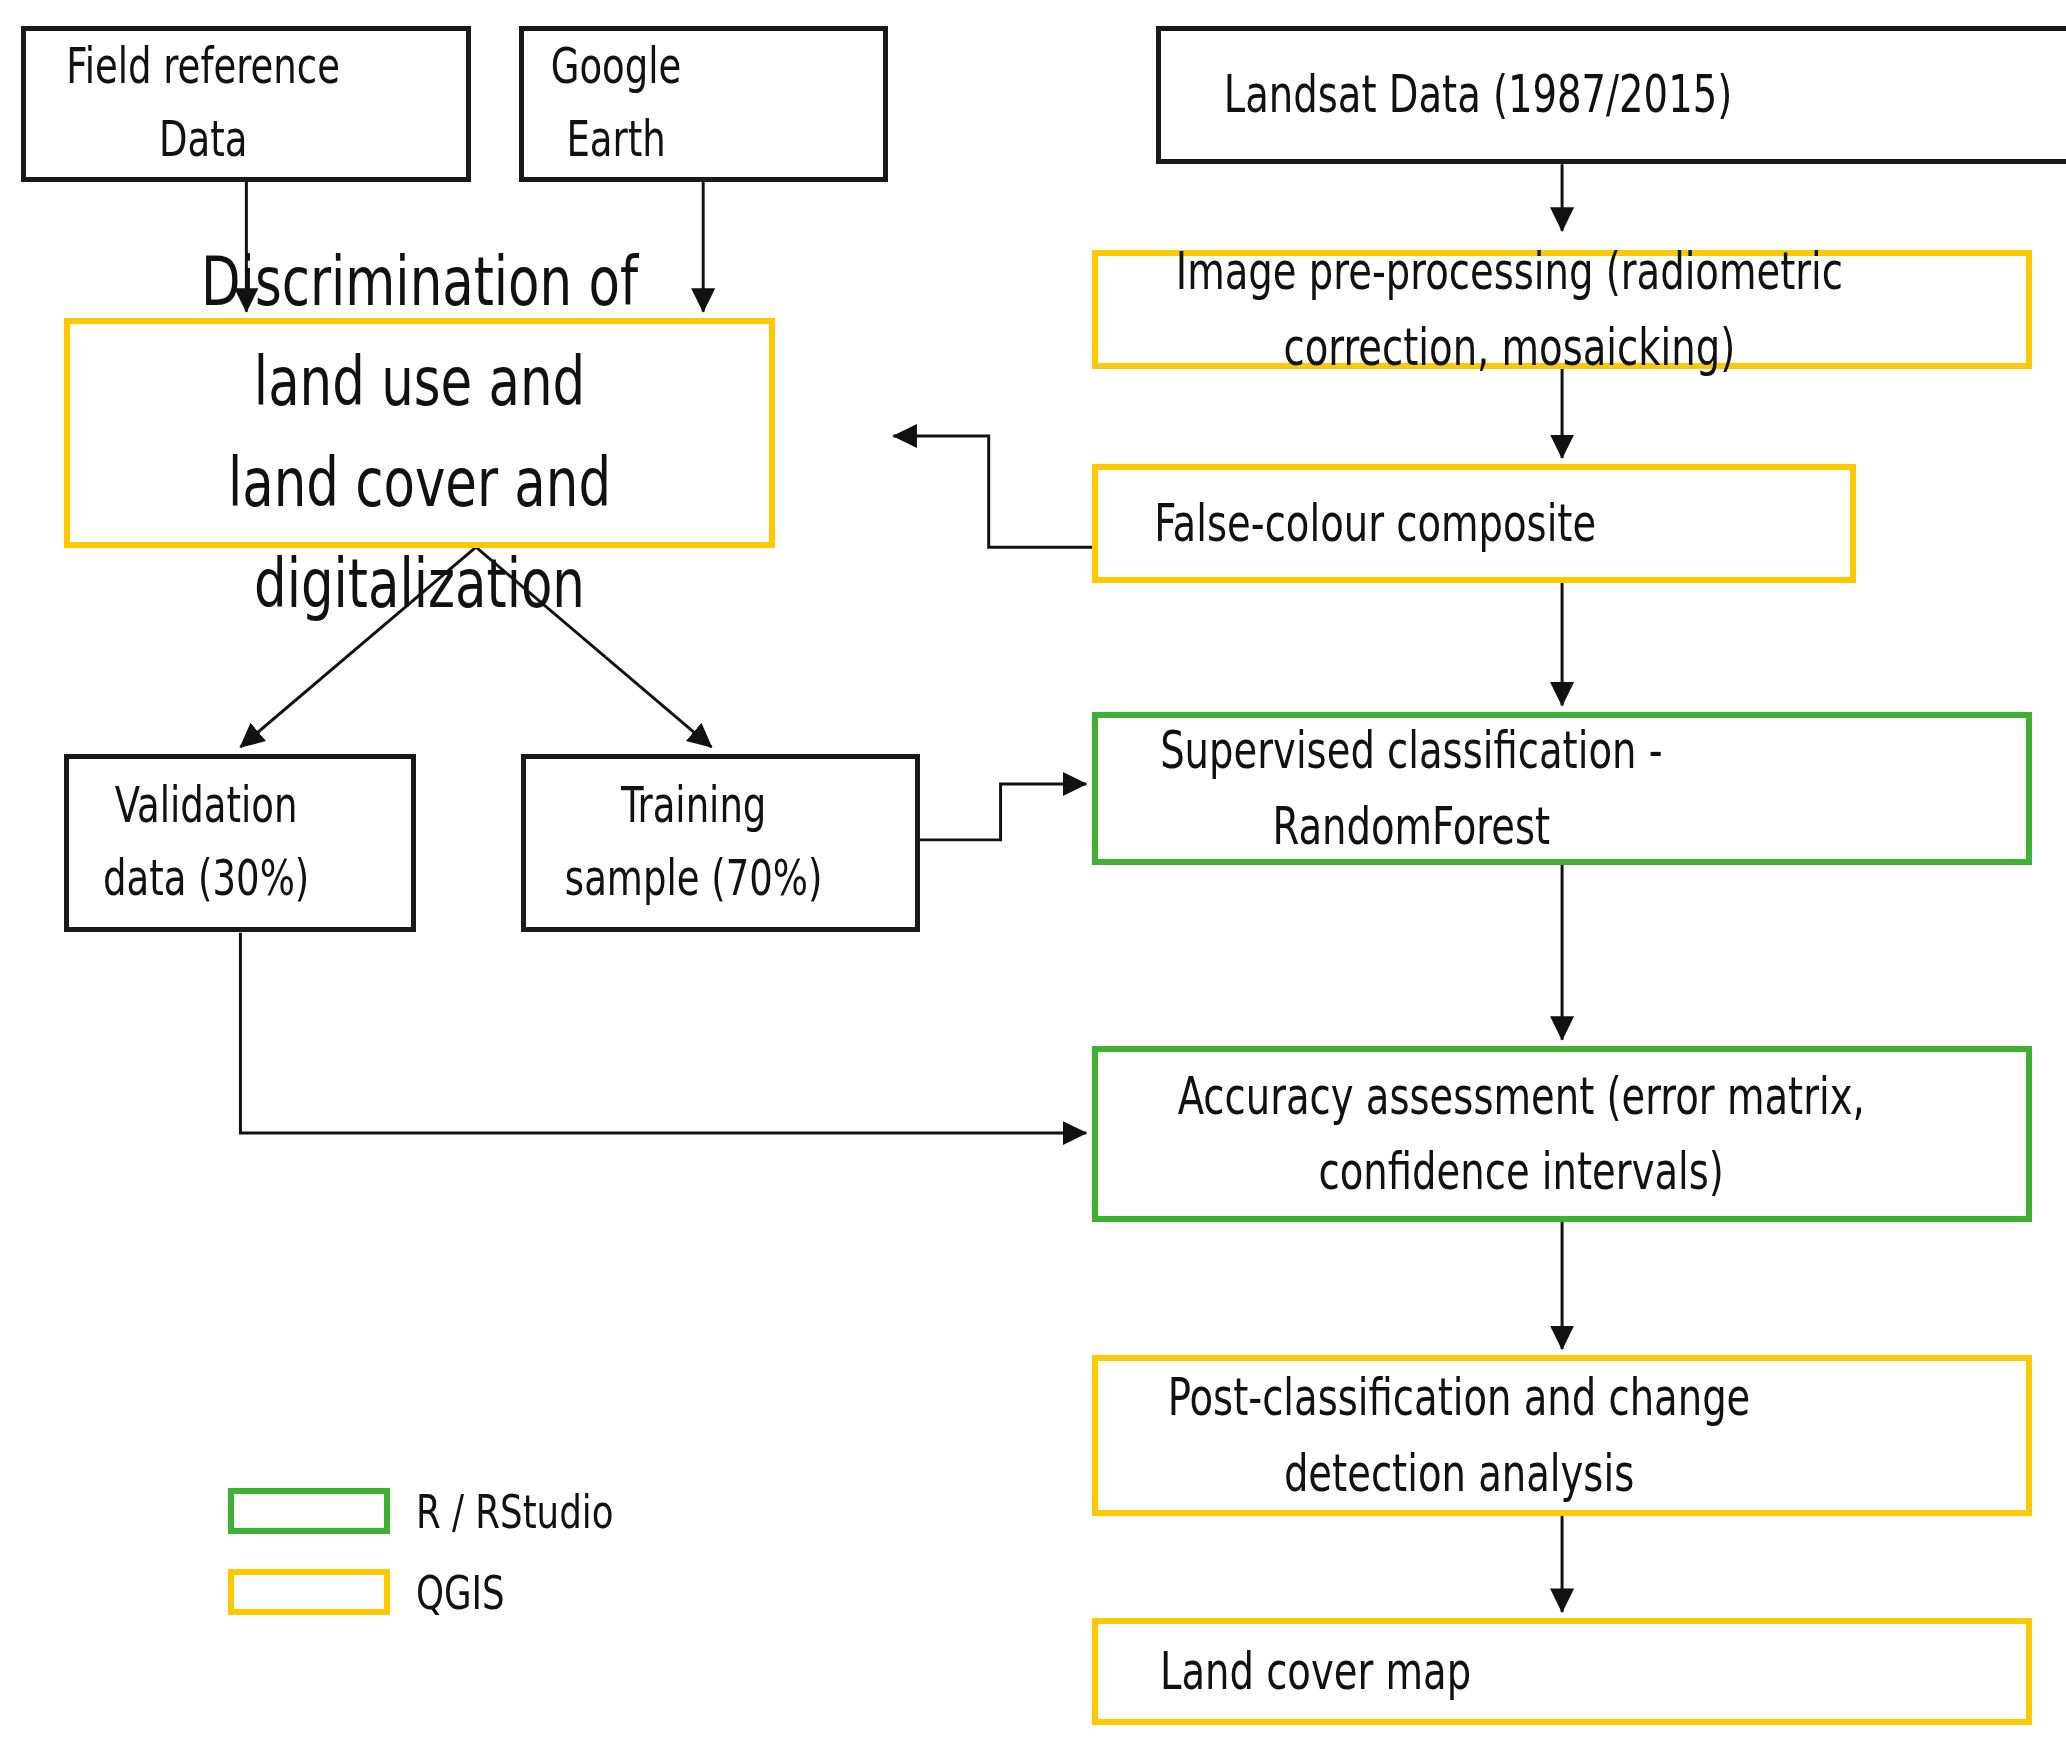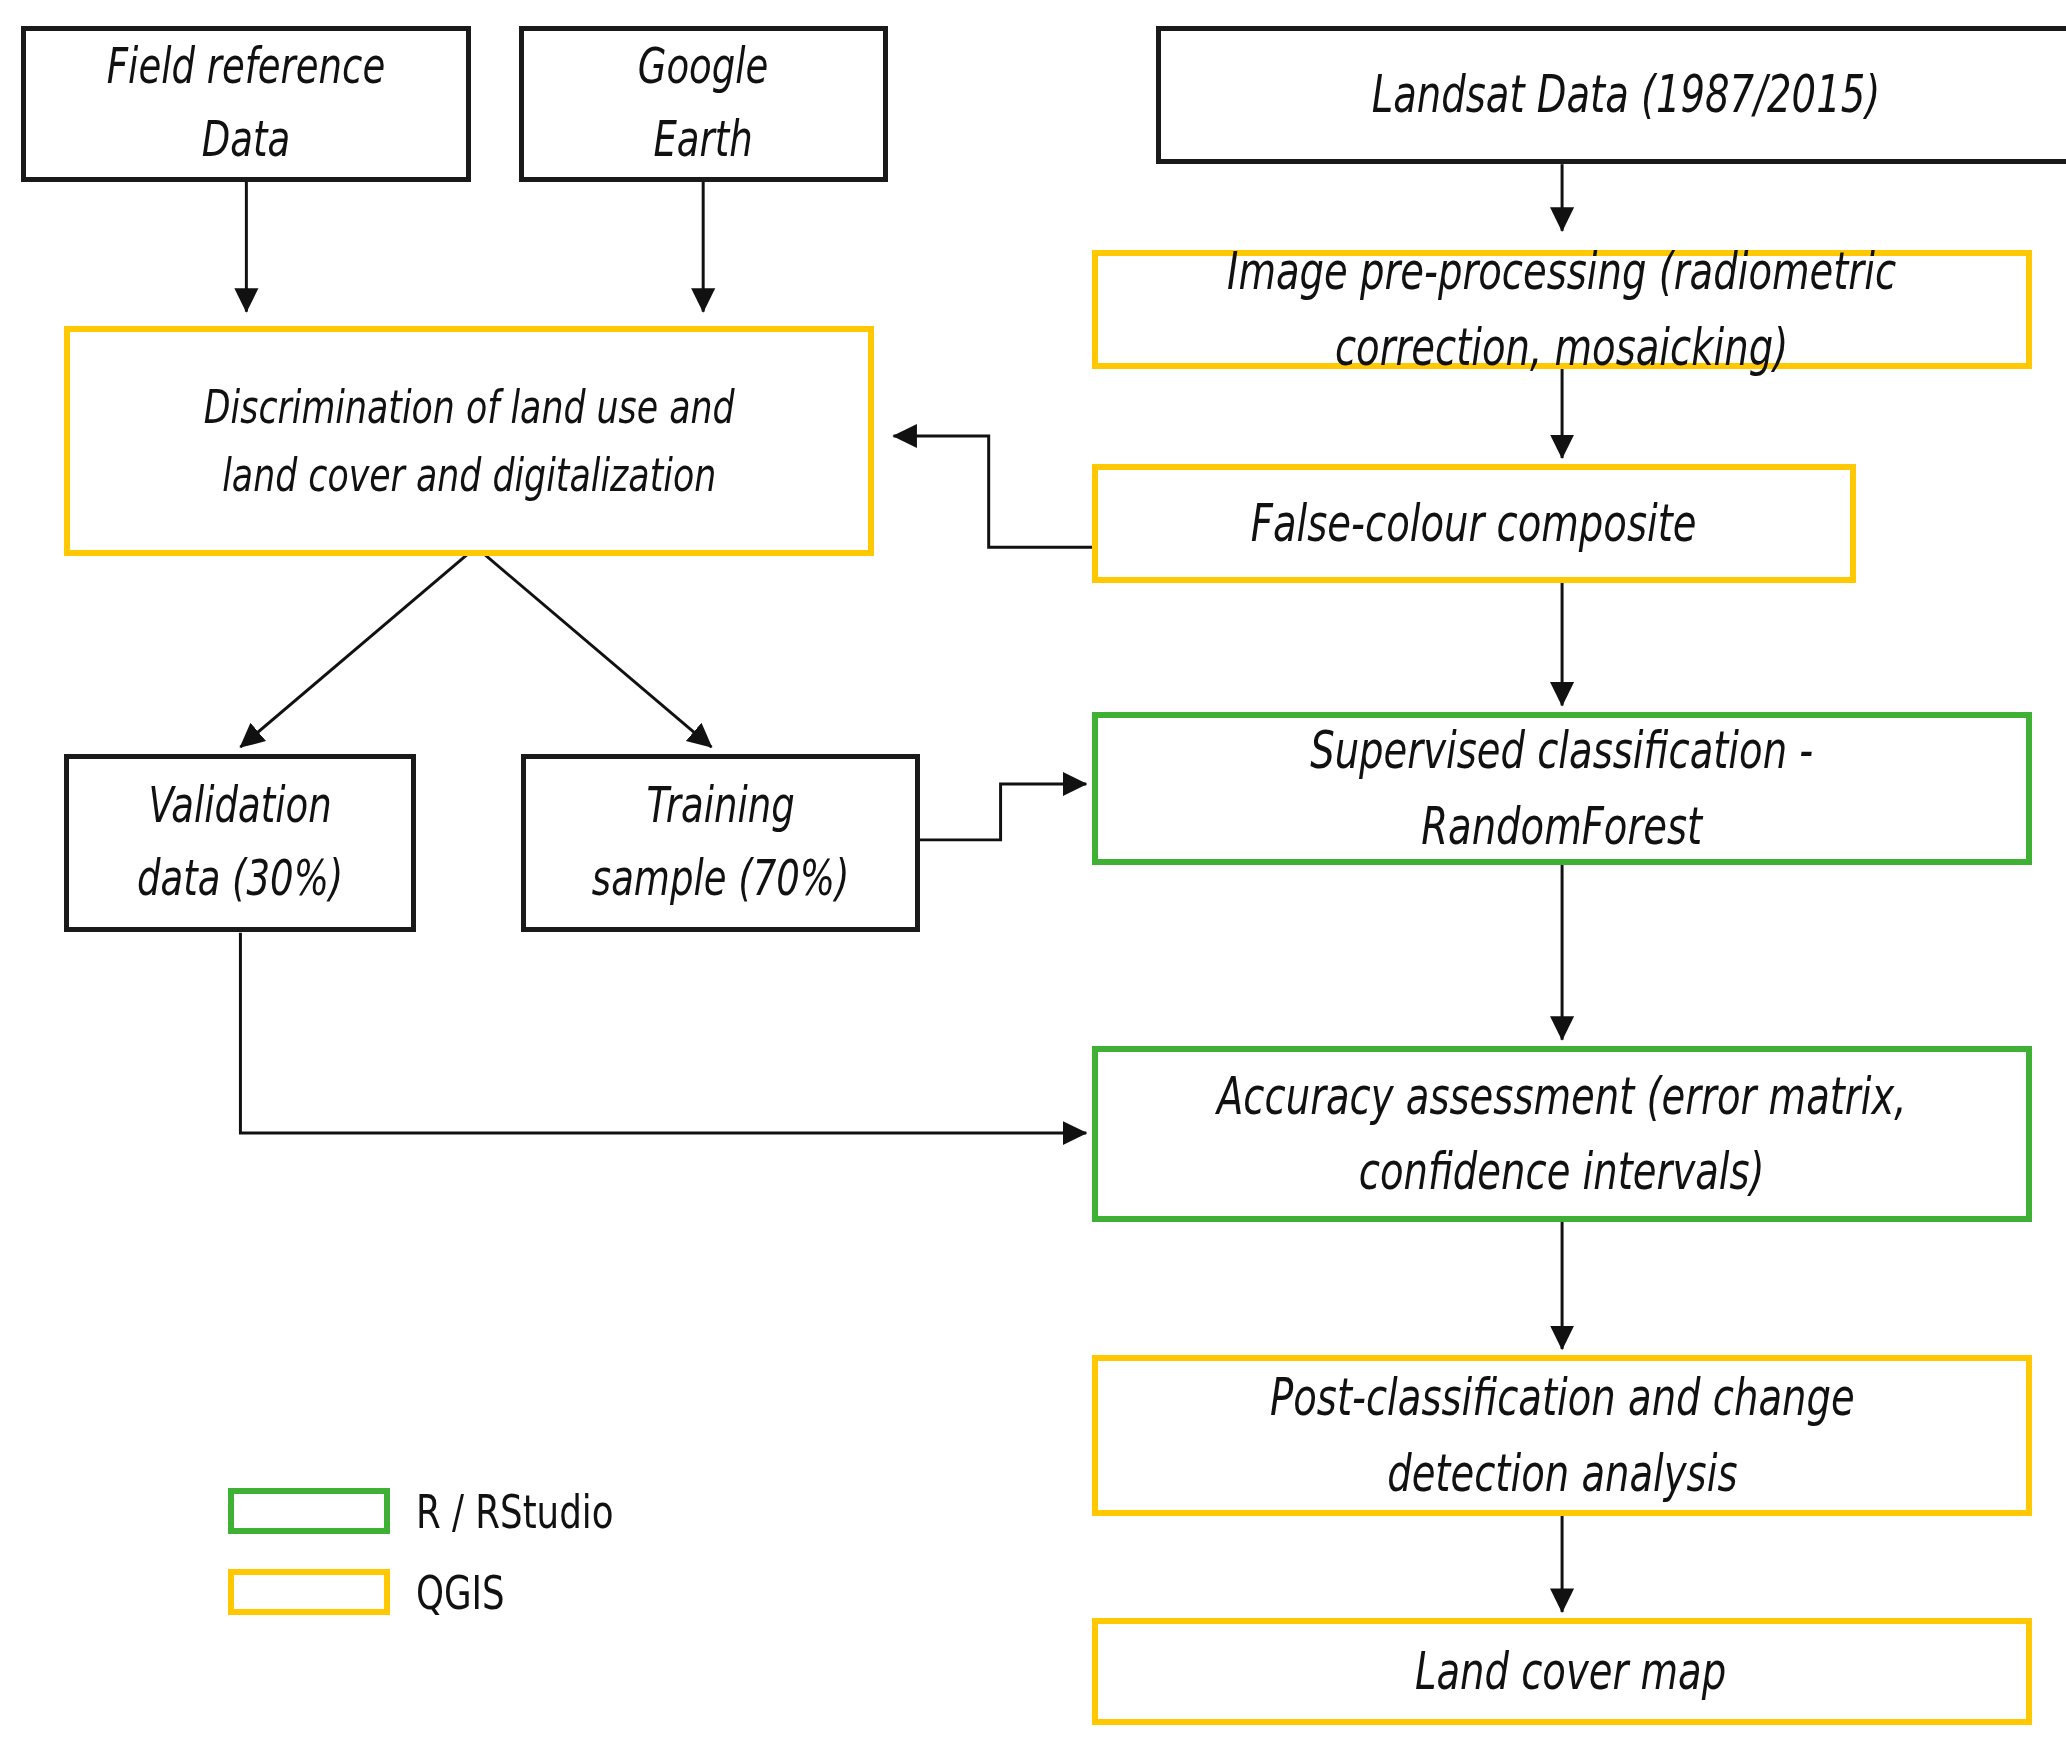--- a/index.html
+++ b/index.html
@@ -21,26 +21,25 @@
     width: 2066px;
     height: 1763px;
     pointer-events: none;
   }
   .node {
     position: absolute;
     box-sizing: border-box;
     background: #ffffff;
     display: flex;
     align-items: center;
-    justify-content: center;
+    justify-content: flex-start;
     text-align: center;
     line-height: 1.48;
     color: #111111;
     z-index: 3;
-    font-style: italic;
   }
   .node .lbl {
     padding: 0 14.3px;
     white-space: pre-line;
     transform: scaleX(0.84);
     transform-origin: center center;
   }
   .border-black { border: 5.4px solid #1a1a1a; }
   .border-yellow { border: 6.5px solid #FFC800; }
   .border-green  { border: 6.5px solid #3EB034; }
@@ -141,21 +140,21 @@
 
   <div class="node border-black" style="left:1156px;top:26px;   width:940px; height:138px; font-size:51px;">
     <span class="lbl">Landsat Data (1987/2015)</span>
   </div>
 
   <div class="node border-yellow" style="left:1092px;top:237px;  width:940px; height:119px; font-size:51px;margin-top:13px;">
     <span class="lbl">Image pre-processing (radiometric
 correction, mosaicking)</span>
   </div>
 
-  <div class="node border-yellow" style="left:64px; top:326px;  width:810px; height:230px; font-size:46px;">
+  <div class="node border-yellow" style="left:64px; top:318px;  width:711px; height:230px; font-size:68px;">
     <span class="lbl">Discrimination of land use and
 land cover and digitalization</span>
   </div>
 
   <div class="node border-yellow" style="left:1092px;top:464px;  width:764px; height:119px; font-size:51px;">
     <span class="lbl">False-colour composite</span>
   </div>
 
   <div class="node border-green" style="left:1092px;top:712px; width:940px; height:153px; font-size:51px;">
     <span class="lbl">Supervised classification -

